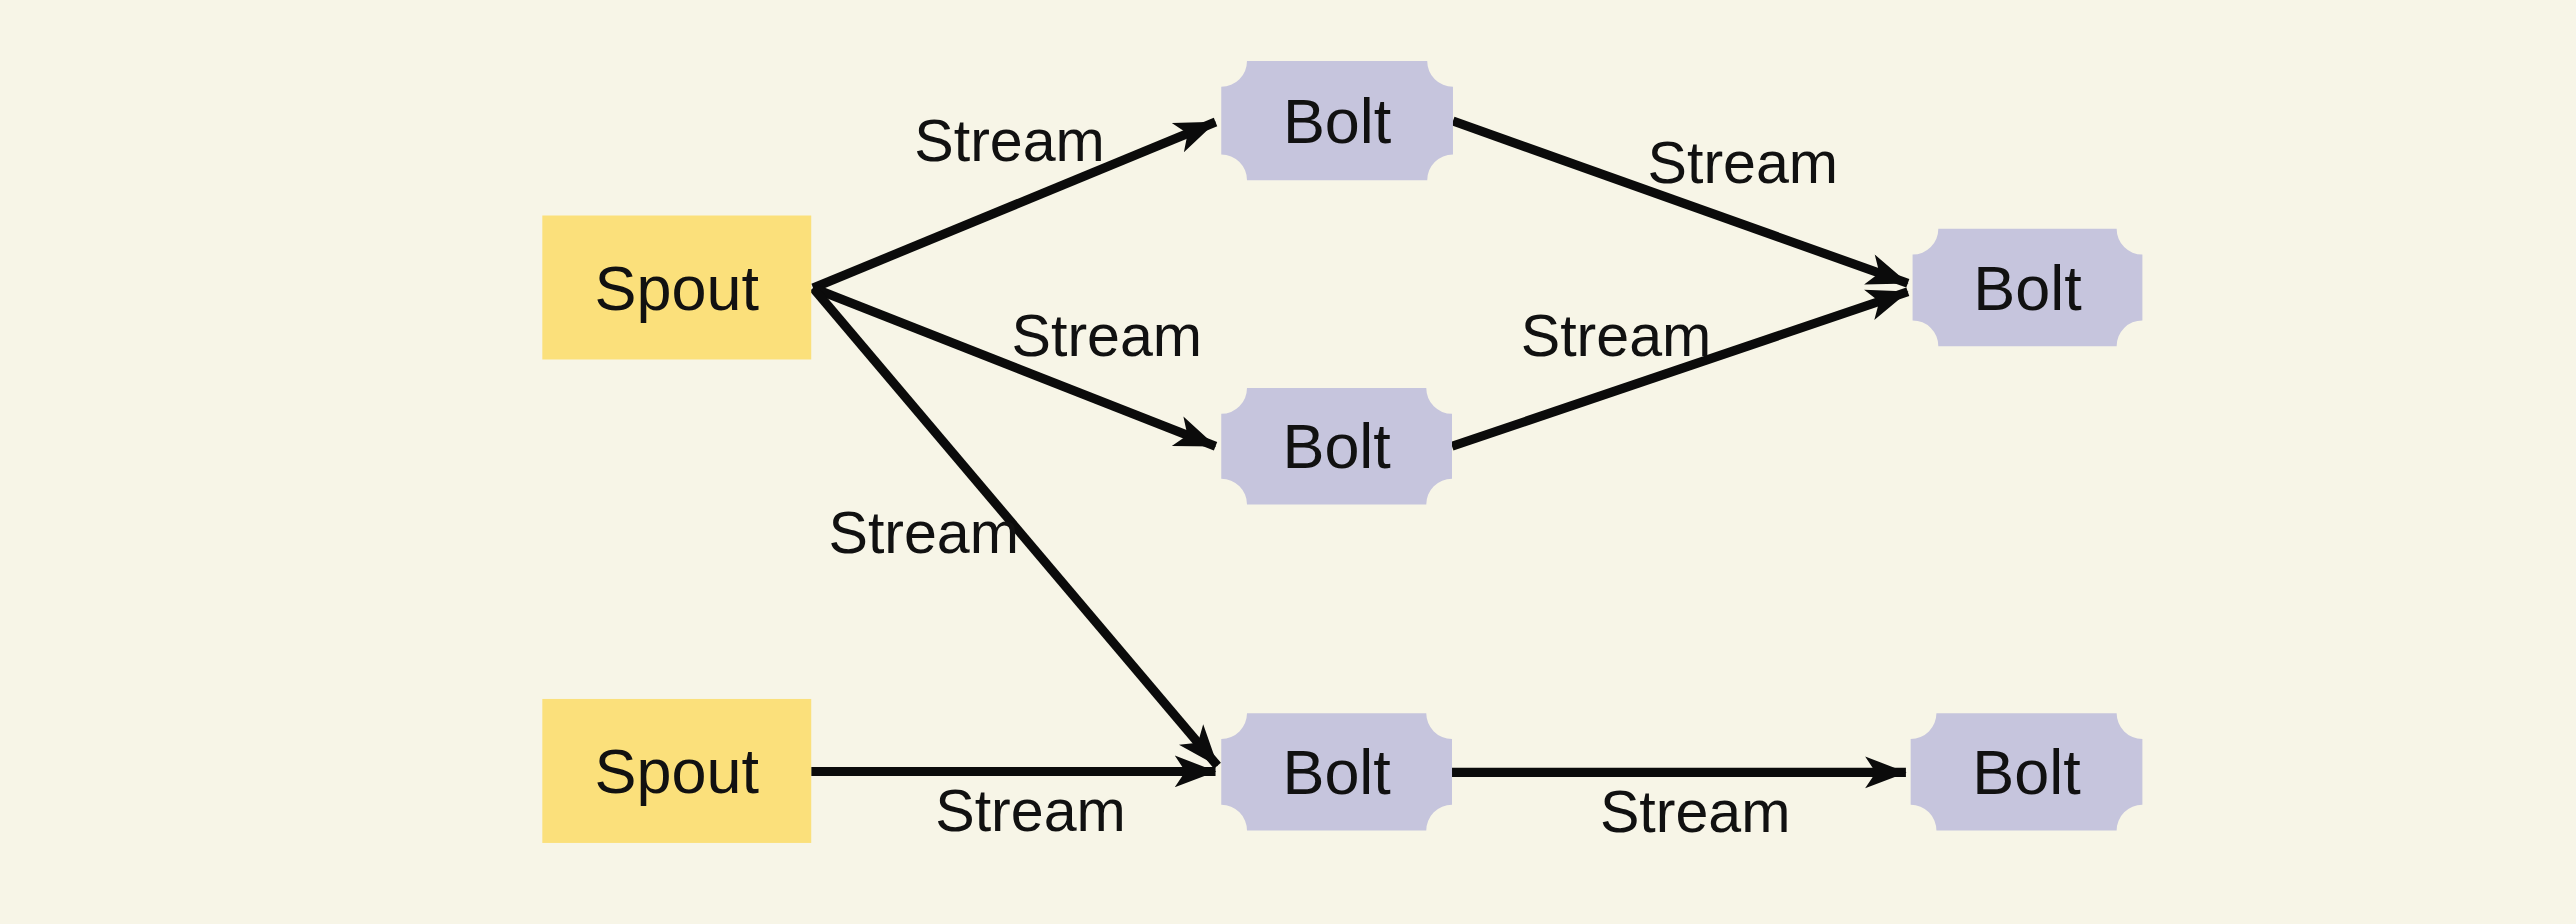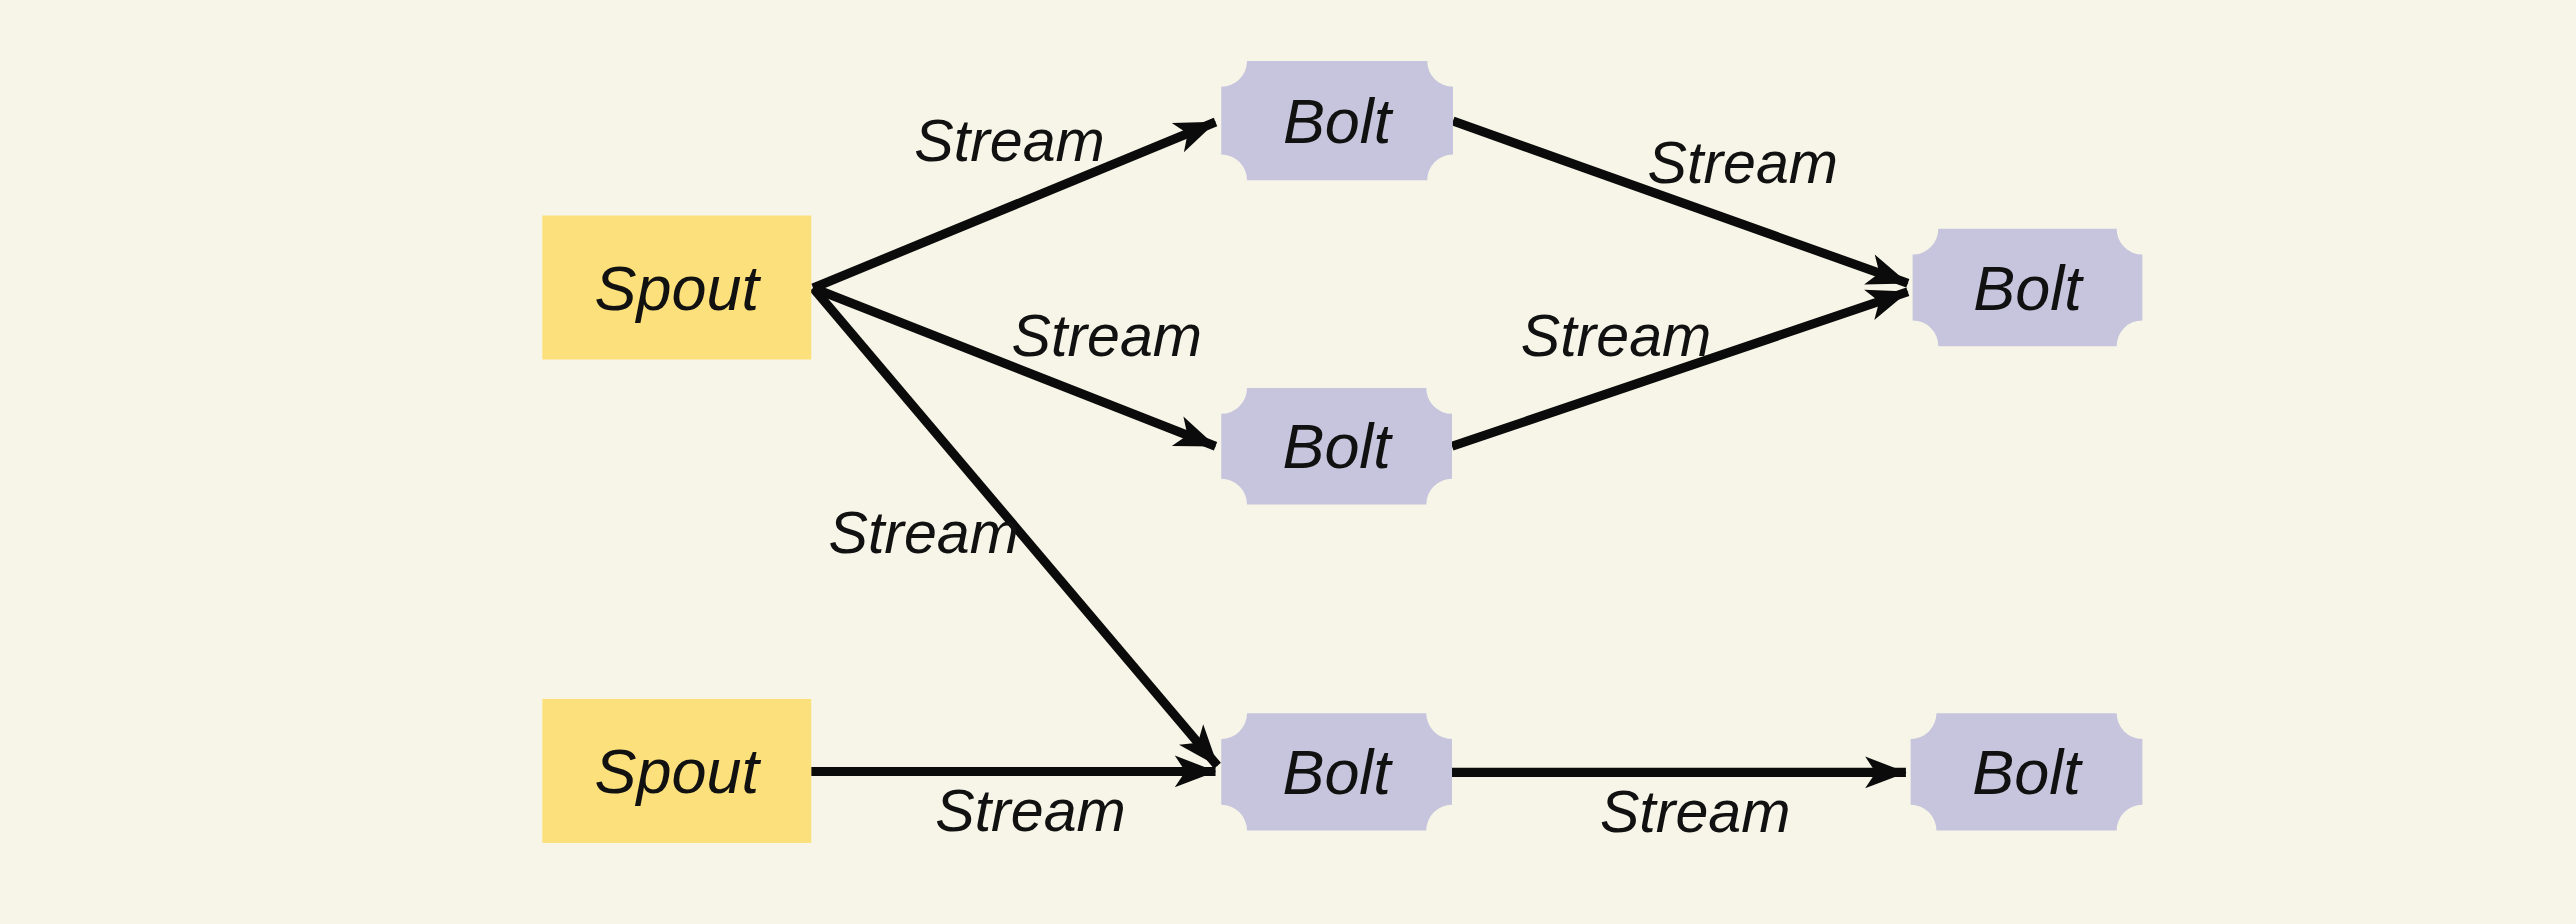--- a/index.html
+++ b/index.html
@@ -1,20 +1,20 @@
 <!DOCTYPE html>
 <html style="--bg: #F7F5E7; --spout: #FBE07B; --bolt: #C6C5DD; --edge: #0B0B0B; --text: #111111;"><head>
 <meta charset="utf-8">
 <style>
   :root{
     --bg:#F7F5E7; --spout:#FBE07B; --bolt:#C6C5DD; --edge:#0B0B0B; --text:#111111;
   }
   html,body{margin:0;padding:0;}
   body{background:var(--bg);}
-  .stage{position:relative;width:2576px;height:924px;background:var(--bg);overflow:hidden;font-style:italic;}
+  .stage{position:relative;width:2576px;height:924px;background:var(--bg);overflow:hidden;}
   svg{display:block;}
   svg text{font-family:"Liberation Sans","DejaVu Sans",sans-serif;fill:var(--text);}
   .node-label{font-size:66px;}
   .edge-label{font-size:62px;}
   .edge-line{stroke:var(--edge);stroke-width:9.5px;fill:none;}
   .spout-shape{fill:var(--spout);}
   .bolt-shape{fill:var(--bolt);}
   .arrowhead{fill:var(--edge);}
 </style>
 </head>

